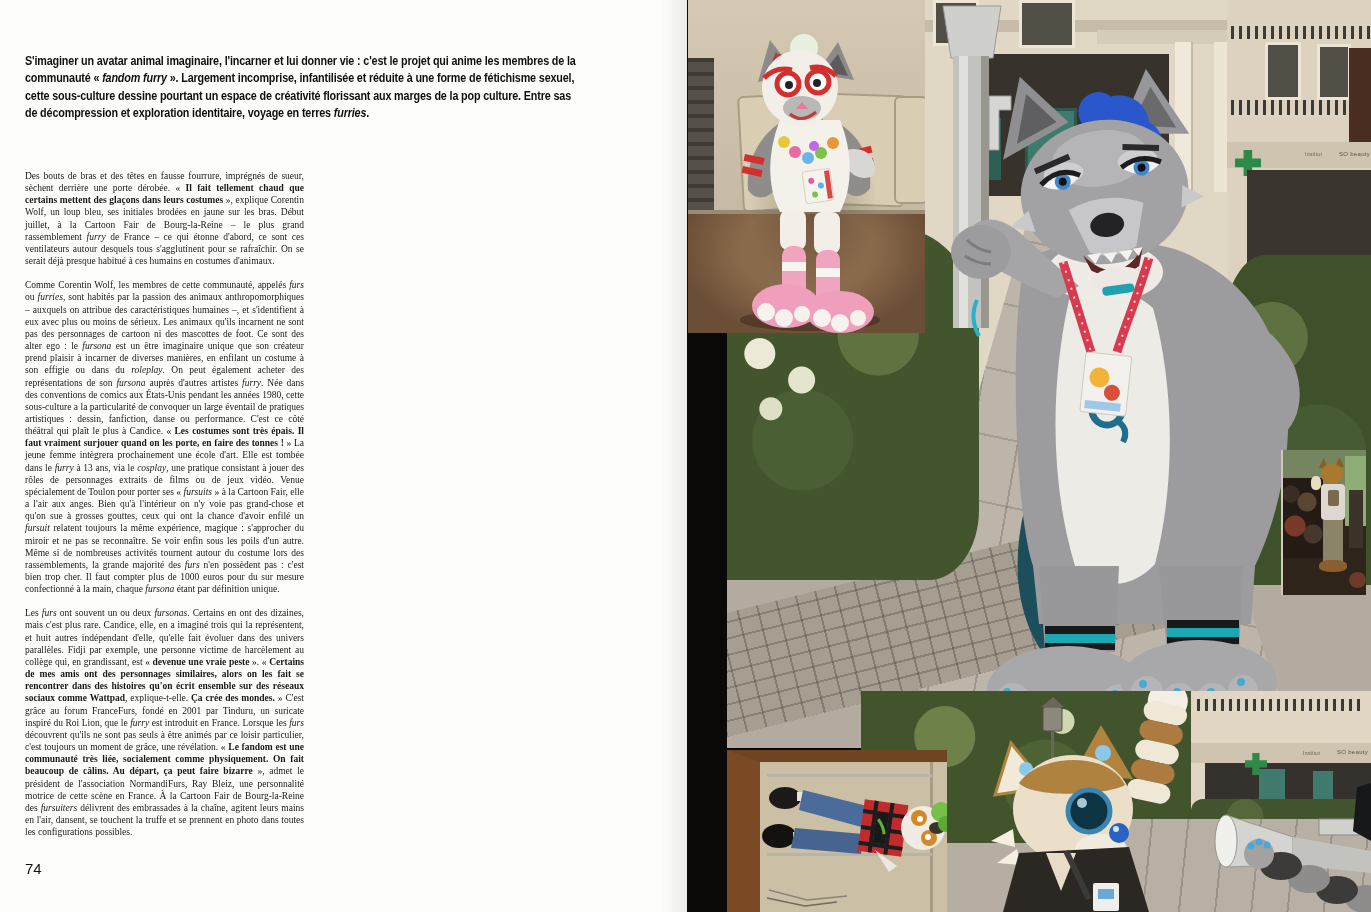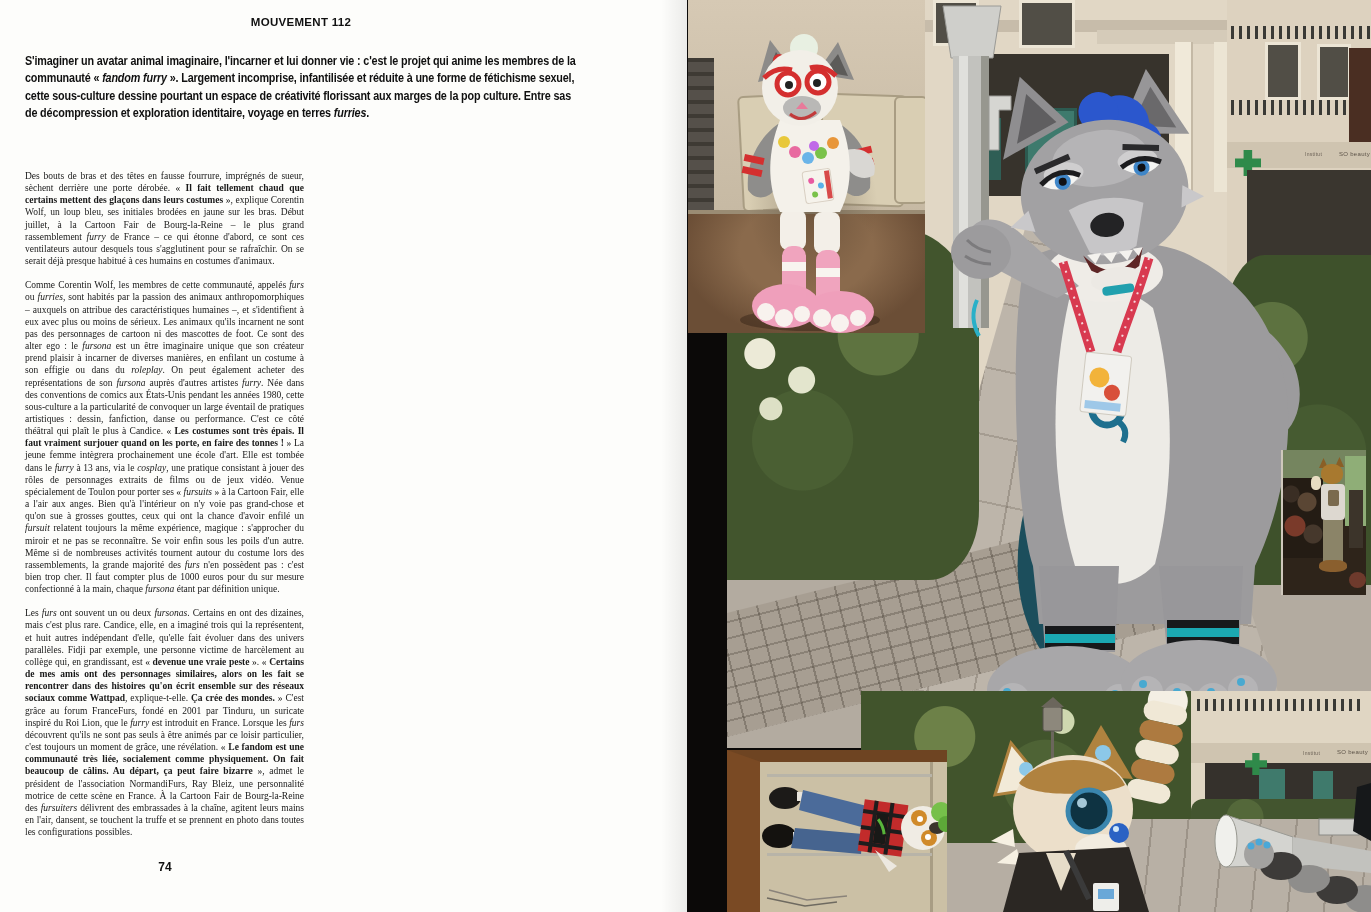--- a/index.html
+++ b/index.html
@@ -12,21 +12,21 @@
     background:linear-gradient(to right,rgba(0,0,0,0),rgba(0,0,0,.07));}
   #kicker{left:25px;top:16px;width:552px;text-align:center;font-size:11.5px;font-weight:bold;
     letter-spacing:.3px;color:#111;}
   #intro{left:25px;top:38px;width:690px;transform:scaleX(.8);transform-origin:0 0;
     font-size:13.5px;line-height:17.6px;font-weight:bold;color:#101010;letter-spacing:-.2px;}
   #bodycol{left:25px;top:170px;width:279px;font-family:"Liberation Serif",serif;
     font-size:9.5px;line-height:12.15px;color:#181818;text-align:justify;}
   #bodycol p{margin:0 0 12px 0;}
   .i{font-style:italic;}
   .bi{font-weight:bold;}
-  #folio{left:25px;top:860px;width:280px;text-align:center;font-size:12px;font-weight:bold;color:#111;}
+  #folio{left:25px;top:860px;width:280px;text-align:left;font-size:15px;font-weight:normal;color:#111;}
   
   #page-right{left:687px;top:0;width:684px;height:912px;background:#0b0908;}
   .photo{overflow:hidden;}
   
   #ph-main{left:40px;top:0;width:644px;height:748px;background:#cfc5b3;}
   #a-trees{left:0;top:0;width:238px;height:336px;background:
     radial-gradient(circle at 30% 20%,#5d7140 0 40px,transparent 41px),
     radial-gradient(circle at 70% 45%,#4c6134 0 55px,transparent 56px),
     radial-gradient(circle at 20% 70%,#556b3a 0 45px,transparent 46px),
     #3c4f2a;}
@@ -141,21 +141,20 @@
   #d-pave{left:220px;top:128px;width:290px;height:93px;background:
     repeating-linear-gradient(96deg,transparent 0 34px,rgba(92,82,70,.3) 34px 36px),#b8b0a5;}
   #fox-svg{left:0;top:0;width:510px;height:221px;}
 </style>
 </head>
 <body>
 
 <div id="spread">
 
   <div id="page-left" class="abs">
-    <div id="kicker" class="abs">MOUVEMENT 112</div>
     <p id="intro" class="abs"><span>S'imaginer un avatar animal imaginaire, l'incarner et lui donner vie : c'est le projet qui anime les membres de la communauté « </span><span class="i">fandom furry</span><span> ». Largement incomprise, infantilisée et réduite à une forme de fétichisme sexuel, cette sous-culture dessine pourtant un espace de créativité florissant aux marges de la pop culture. Entre sas de décompression et exploration identitaire, voyage en terres </span><span class="i">furries</span><span>.</span></p>
     <div id="bodycol" class="abs">
       <p><span>Des bouts de bras et des têtes en fausse fourrure, imprégnés de sueur, sèchent derrière une porte dérobée. « </span><span class="bi">Il fait tellement chaud que certains mettent des glaçons dans leurs costumes</span><span> », explique Corentin Wolf, un loup bleu, ses initiales brodées en jaune sur les bras. Début juillet, à la Cartoon Fair de Bourg-la-Reine – le plus grand rassemblement </span><span class="i">furry</span><span> de France – ce qui étonne d'abord, ce sont ces ventilateurs autour desquels tous s'agglutinent pour se rafraîchir. On se serait déjà presque habitué à ces humains en costumes d'animaux.</span></p>
       <p><span>Comme Corentin Wolf, les membres de cette communauté, appelés </span><span class="i">furs</span><span> ou </span><span class="i">furries</span><span>, sont habités par la passion des animaux anthropomorphiques – auxquels on attribue des caractéristiques humaines –, et s'identifient à eux avec plus ou moins de sérieux. Les animaux qu'ils incarnent ne sont pas des personnages de cartoon ni des mascottes de foot. Ce sont des alter ego : le </span><span class="i">fursona</span><span> est un être imaginaire unique que son créateur prend plaisir à incarner de diverses manières, en enfilant un costume à son effigie ou dans du </span><span class="i">roleplay</span><span>. On peut également acheter des représentations de son </span><span class="i">fursona</span><span> auprès d'autres artistes </span><span class="i">furry</span><span>. Née dans des conventions de comics aux États-Unis pendant les années 1980, cette sous-culture a la particularité de convoquer un large éventail de pratiques artistiques : dessin, fanfiction, danse ou performance. C'est ce côté théâtral qui plaît le plus à Candice. « </span><span class="bi">Les costumes sont très épais. Il faut vraiment surjouer quand on les porte, en faire des tonnes ! </span><span>» La jeune femme intègrera prochainement une école d'art. Elle est tombée dans le </span><span class="i">furry</span><span> à 13 ans, via le </span><span class="i">cosplay</span><span>, une pratique consistant à jouer des rôles de personnages extraits de films ou de jeux vidéo. Venue spécialement de Toulon pour porter ses « </span><span class="i">fursuits</span><span> » à la Cartoon Fair, elle a l'air aux anges. Bien qu'à l'intérieur on n'y voie pas grand-chose et qu'on sue à grosses gouttes, ceux qui ont la chance d'avoir enfilé un </span><span class="i">fursuit</span><span> relatent toujours la même expérience, magique : s'approcher du miroir et ne pas se reconnaître. Se voir enfin sous les poils d'un autre. Même si de nombreuses activités tournent autour du costume lors des rassemblements, la grande majorité des </span><span class="i">furs</span><span> n'en possèdent pas : c'est bien trop cher. Il faut compter plus de 1000 euros pour du sur mesure confectionné à la main, chaque </span><span class="i">fursona</span><span> étant par définition unique.</span></p>
       <p><span>Les </span><span class="i">furs</span><span> ont souvent un ou deux </span><span class="i">fursonas</span><span>. Certains en ont des dizaines, mais c'est plus rare. Candice, elle, en a imaginé trois qui la représentent, et huit autres indépendant d'elle, qu'elle fait évoluer dans des univers parallèles. Fidji par exemple, une personne victime de harcèlement au collège qui, en grandissant, est « </span><span class="bi">devenue une vraie peste</span><span> ». « </span><span class="bi">Certains de mes amis ont des personnages similaires, alors on les fait se rencontrer dans des histoires qu'on écrit ensemble sur des réseaux sociaux comme Wattpad</span><span>, explique-t-elle. </span><span class="bi">Ça crée des mondes.</span><span> » C'est grâce au forum FranceFurs, fondé en 2001 par Tinduru, un suricate inspiré du Roi Lion, que le </span><span class="i">furry</span><span> est introduit en France. Lorsque les </span><span class="i">furs</span><span> découvrent qu'ils ne sont pas seuls à être animés par ce loisir particulier, c'est toujours un moment de grâce, une révélation. « </span><span class="bi">Le fandom est une communauté très liée, socialement comme physiquement. On fait beaucoup de câlins. Au départ, ça peut faire bizarre</span><span> », admet le président de l'association NormandiFurs, Ray Bleiz, une personnalité motrice de cette scène en France. À la Cartoon Fair de Bourg-la-Reine des </span><span class="i">fursuiters</span><span> délivrent des embrassades à la chaîne, agitent leurs mains en l'air, dansent, se touchent la truffe et se prennent en photo dans toutes les configurations possibles.</span></p>
     </div>
     <div id="folio" class="abs">74</div>
     <div id="gutter-shade" class="abs"></div>
   </div>
 

